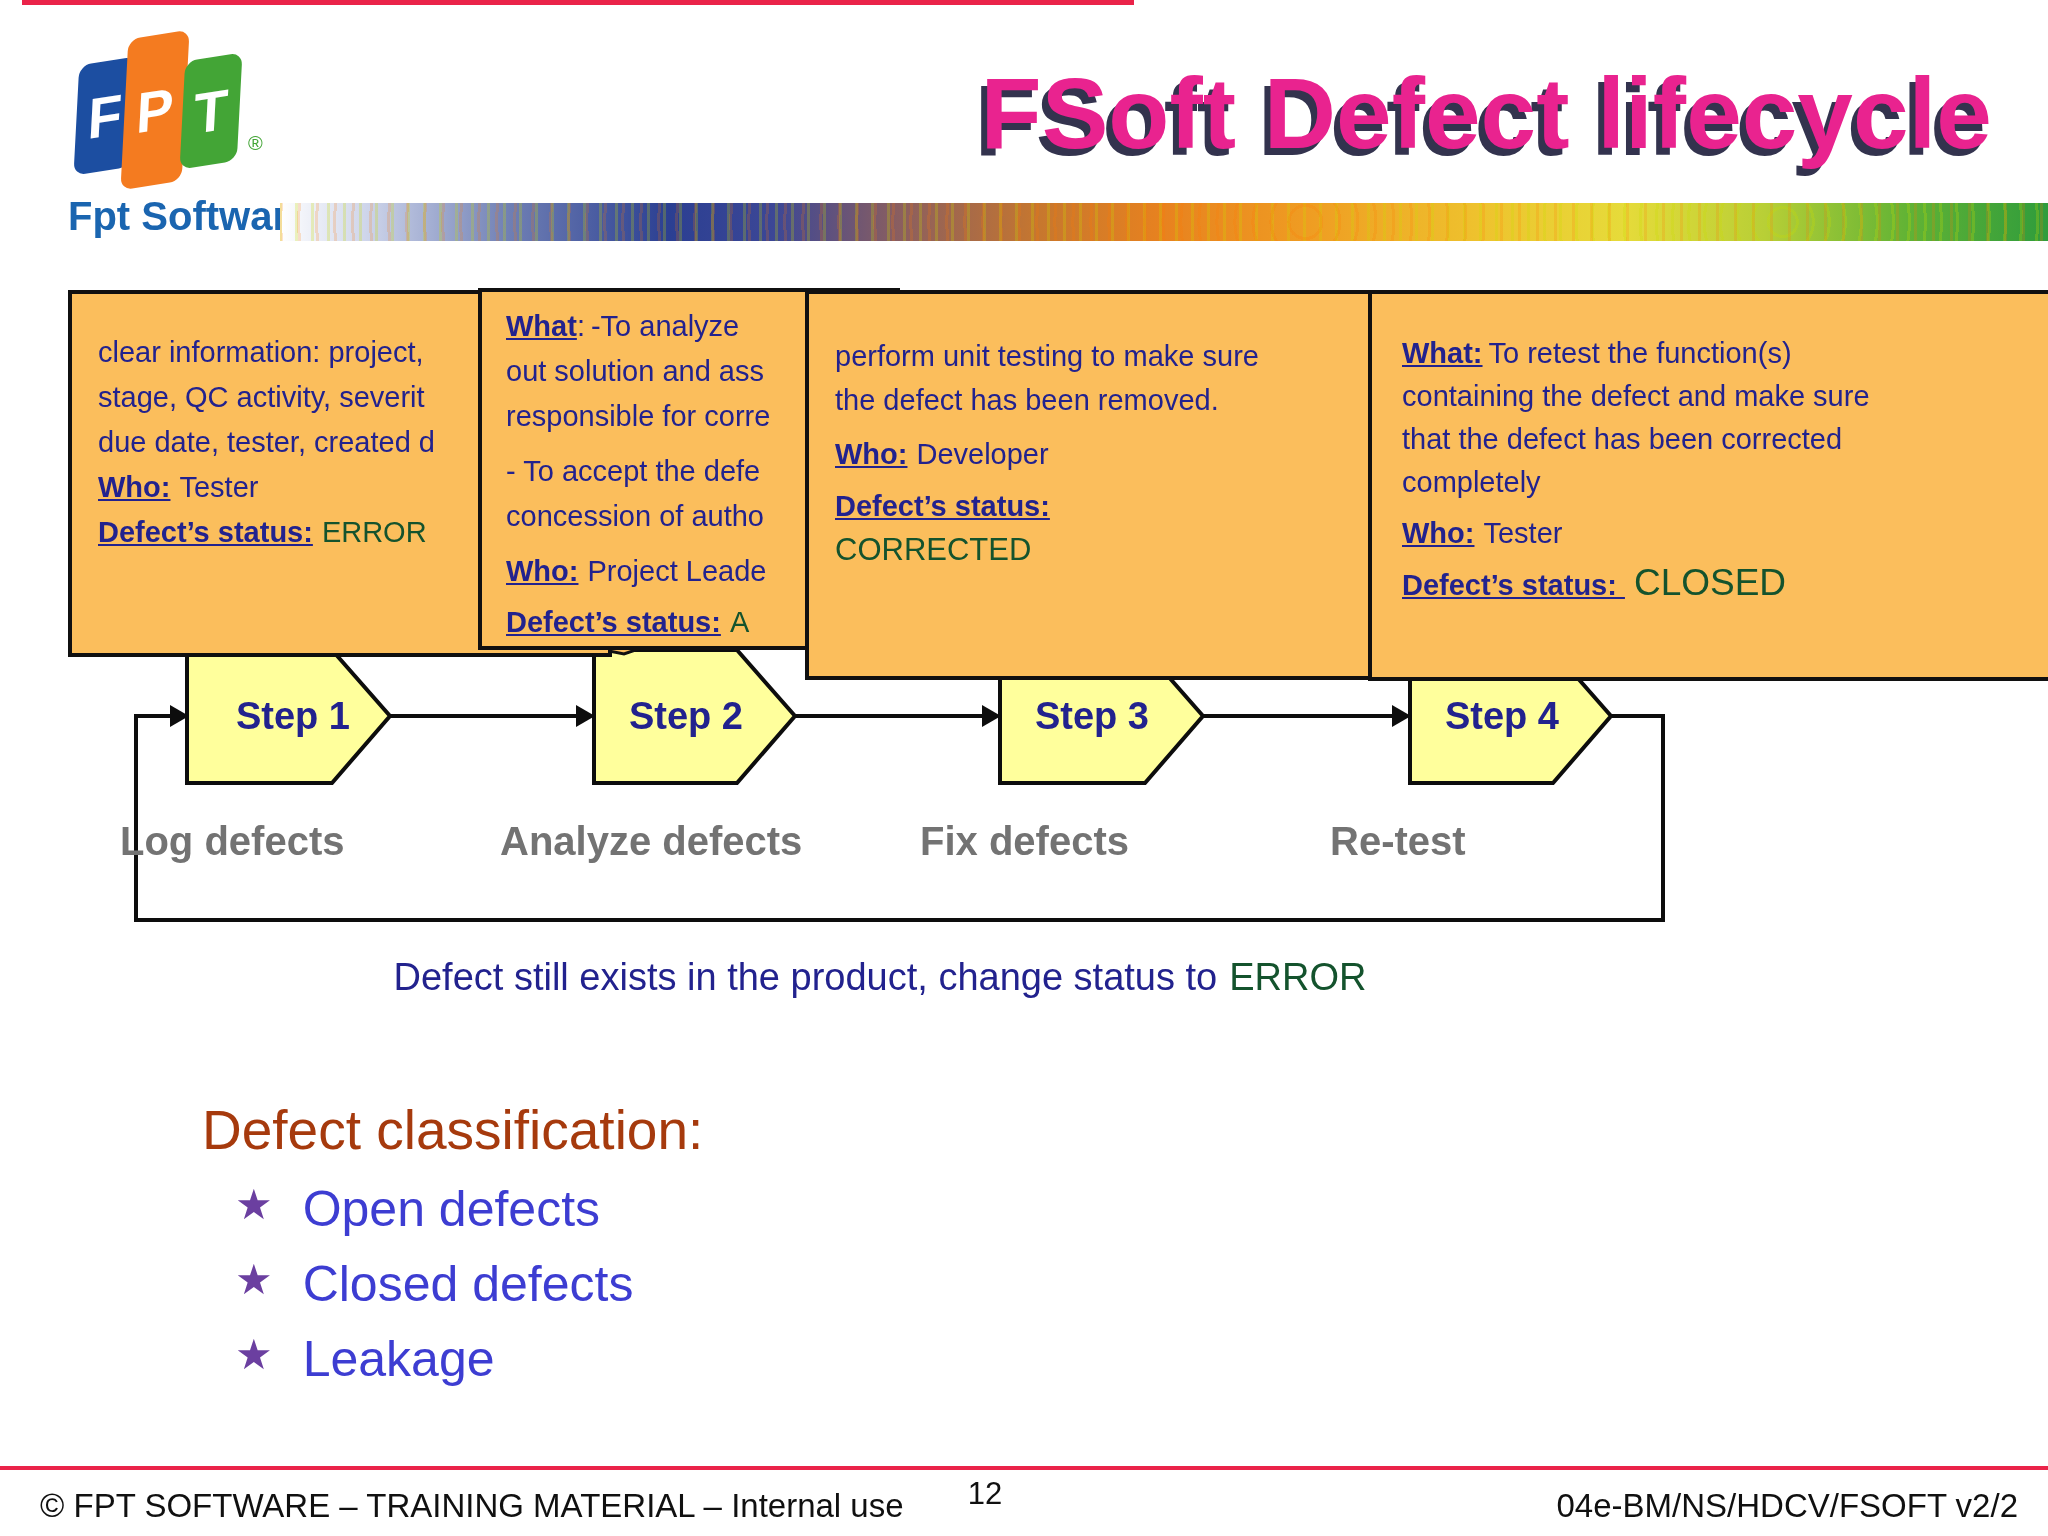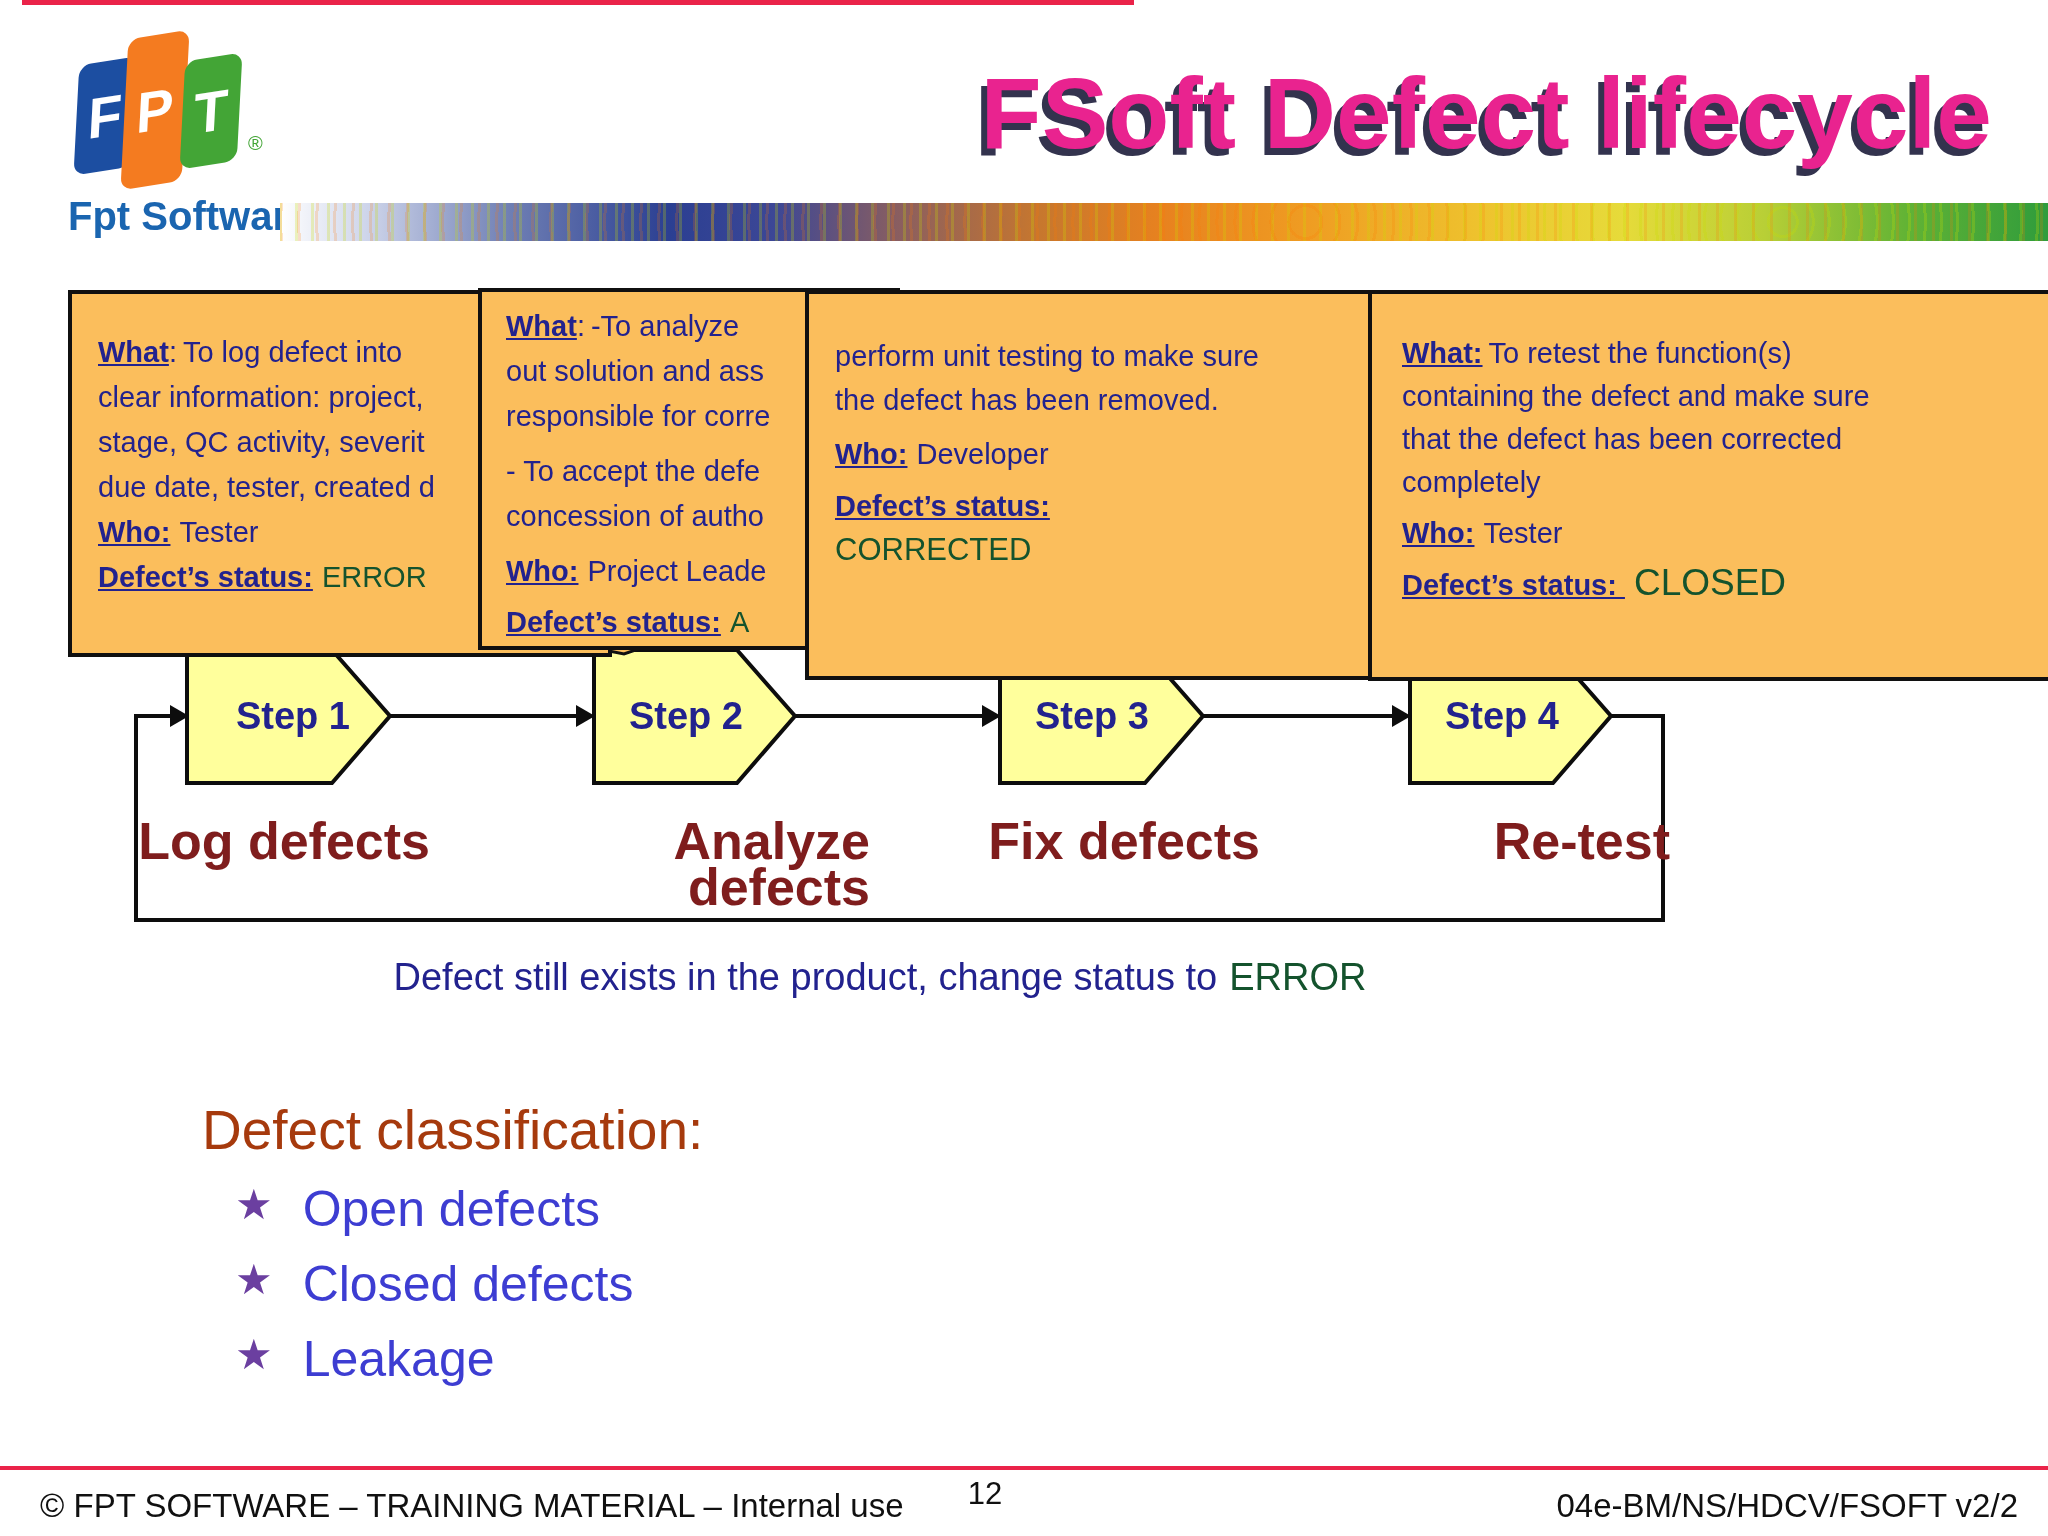--- a/index.html
+++ b/index.html
@@ -33,21 +33,21 @@
   .ln{white-space:nowrap;line-height:45px;}
   .lbl{font-weight:bold;text-decoration:underline;}
   .sep{}
   .tx1{padding-left:6px;}
   .tx{padding-left:9px;}
   .status{color:#14532d;font-weight:normal;}
   
   .flow{position:absolute;left:0;top:0;width:2048px;height:1536px;}
   .stepname{position:absolute;color:#22228e;font-weight:bold;font-size:38px;text-align:center;
             line-height:48px;}
-  .caption{position:absolute;color:#7f1d1d;font-weight:bold;font-size:52px;text-align:right;
+  .caption{position:absolute;color:#737373;font-weight:bold;font-size:40px;text-align:left;
            line-height:46px;}
   .looptext{position:absolute;left:280px;top:956px;width:1200px;text-align:center;
             font-size:38px;color:#22228e;white-space:nowrap;}
   .looptext .status{padding-left:12px;font-size:38px;}
   
   .clsheading{position:absolute;left:202px;top:1098px;font-size:55px;color:#a63a0d;}
   .bullet{position:absolute;left:235px;font-size:50px;color:#3d3dd2;white-space:nowrap;}
   .star{color:#6b3fa0;font-size:42px;margin-right:30px;vertical-align:7px;}
   
   .foot-left{position:absolute;left:40px;top:1487px;font-size:33px;color:#101010;}
@@ -109,21 +109,20 @@
   <div class="stepname" style="left:597px;top:692px;width:178px;">Step 2</div>
   <div class="stepname" style="left:1003px;top:692px;width:178px;">Step 3</div>
   <div class="stepname" style="left:1413px;top:692px;width:178px;">Step 4</div>
 
   <div class="caption" style="left:120px;top:818px;width:310px;">Log defects</div>
   <div class="caption" style="left:500px;top:818px;width:370px;">Analyze defects</div>
   <div class="caption" style="left:920px;top:818px;width:340px;">Fix defects</div>
   <div class="caption" style="left:1330px;top:818px;width:340px;">Re-test</div>
 
   <div class="callout" style="left:68px;top:290px;width:500px;height:323px;padding:36px 10px 0 26px;z-index:2;">
-    <div class="ln"><span class="lbl">What</span><span class="sep">:</span><span class="tx1">To log defect into</span></div>
     <div class="ln">clear information: project,</div>
     <div class="ln">stage, QC activity, severit</div>
     <div class="ln">due date, tester, created d</div>
     <div class="ln"><span class="lbl">Who:</span><span class="tx">Tester</span></div>
     <div class="ln"><span class="lbl">Defect’s status:</span><span class="tx status">ERROR</span></div>
   </div>
 
   <div class="callout" style="left:478px;top:288px;width:384px;height:342px;padding:12px 6px 0 24px;z-index:3;">
     <div class="ln"><span class="lbl">What</span><span class="sep">:</span><span class="tx1">-To analyze</span></div>
     <div class="ln">out solution and ass</div>

